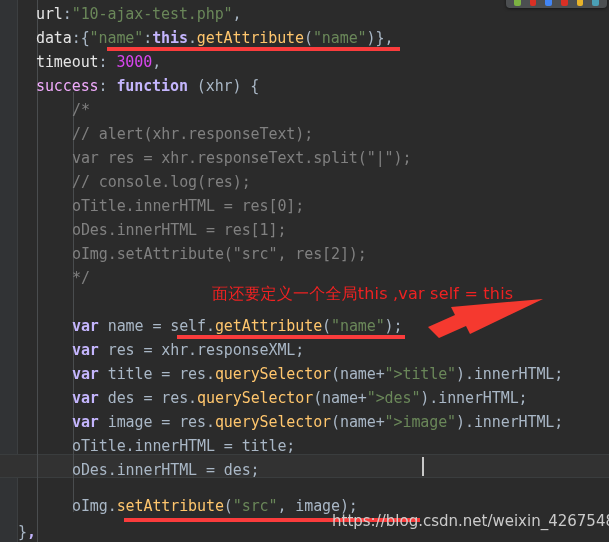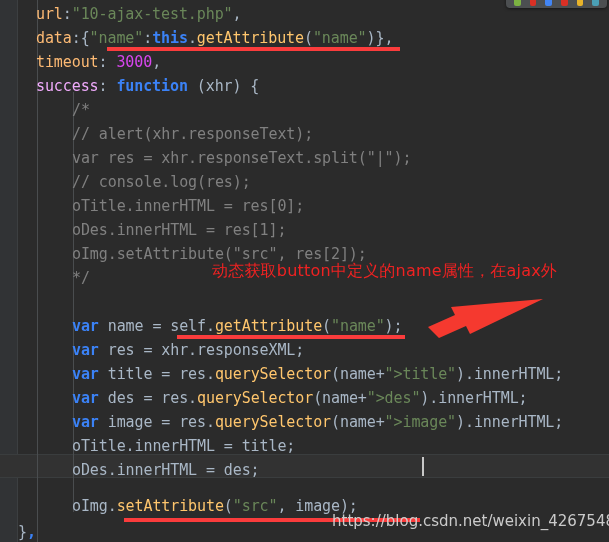--- a/index.html
+++ b/index.html
@@ -41,24 +41,24 @@
   }
   .line {
     position: absolute;
     left: 0;
     height: 24px;
     white-space: pre;
     letter-spacing: -0.1px;
   }
 
   
-  .t-prop    { color: #fdba74; margin-top: 23px; }
+  .t-prop    { color: #e5e5e5; margin-top: 23px; }
   .t-str     { color: #6a8759; }
   .t-num     { color: #d946ef; }
-  .t-kw      { color: #3b82f6; font-weight: bold; }
+  .t-kw      { color: #c4b5fd; font-weight: bold; }
   .t-fnname  { color: #ffc66d; }
   .t-plain   { color: #a9b7c6; }
   .t-comment { color: #808080; }
   .t-succ    { color: #f0abfc; }
 
   
   .line-highlight {
     position: absolute;
     left: 0;
     width: 609px;
@@ -143,21 +143,21 @@
   <div class="code" id="code-layer"><div class="line" style="top: 2px; padding-left: 36px;"><span class="t-prop">url</span><span class="t-plain">:</span><span class="t-str">"10-ajax-test.php"</span><span class="t-plain">,</span></div><div class="line" style="top: 26px; padding-left: 36px;"><span class="t-prop">data</span><span class="t-plain">:{</span><span class="t-str">"name"</span><span class="t-plain">:</span><span class="t-kw">this</span><span class="t-plain">.</span><span class="t-fnname">getAttribute</span><span class="t-plain">(</span><span class="t-str">"name"</span><span class="t-plain">)},</span></div><div class="line" style="top: 50px; padding-left: 36px;"><span class="t-prop">timeout</span><span class="t-plain">: </span><span class="t-num">3000</span><span class="t-plain">,</span></div><div class="line" style="top: 74px; padding-left: 36px;"><span class="t-succ">success</span><span class="t-plain">: </span><span class="t-kw">function</span><span class="t-plain"> (xhr) {</span></div><div class="line" style="top: 98px; padding-left: 72px;"><span class="t-comment">/*</span></div><div class="line" style="top: 122px; padding-left: 72px;"><span class="t-comment">// alert(xhr.responseText);</span></div><div class="line" style="top: 146px; padding-left: 72px;"><span class="t-comment">var res = xhr.responseText.split("|");</span></div><div class="line" style="top: 170px; padding-left: 72px;"><span class="t-comment">// console.log(res);</span></div><div class="line" style="top: 194px; padding-left: 72px;"><span class="t-comment">oTitle.innerHTML = res[0];</span></div><div class="line" style="top: 218px; padding-left: 72px;"><span class="t-comment">oDes.innerHTML = res[1];</span></div><div class="line" style="top: 242px; padding-left: 72px;"><span class="t-comment">oImg.setAttribute("src", res[2]);</span></div><div class="line" style="top: 266px; padding-left: 72px;"><span class="t-comment">*/</span></div><div class="line" style="top: 314px; padding-left: 72px;"><span class="t-kw">var</span><span class="t-plain"> name = self.</span><span class="t-fnname">getAttribute</span><span class="t-plain">(</span><span class="t-str">"name"</span><span class="t-plain">);</span></div><div class="line" style="top: 338px; padding-left: 72px;"><span class="t-kw">var</span><span class="t-plain"> res = xhr.responseXML;</span></div><div class="line" style="top: 362px; padding-left: 72px;"><span class="t-kw">var</span><span class="t-plain"> title = res.</span><span class="t-fnname">querySelector</span><span class="t-plain">(name+</span><span class="t-str">"&gt;title"</span><span class="t-plain">).innerHTML;</span></div><div class="line" style="top: 386px; padding-left: 72px;"><span class="t-kw">var</span><span class="t-plain"> des = res.</span><span class="t-fnname">querySelector</span><span class="t-plain">(name+</span><span class="t-str">"&gt;des"</span><span class="t-plain">).innerHTML;</span></div><div class="line" style="top: 410px; padding-left: 72px;"><span class="t-kw">var</span><span class="t-plain"> image = res.</span><span class="t-fnname">querySelector</span><span class="t-plain">(name+</span><span class="t-str">"&gt;image"</span><span class="t-plain">).innerHTML;</span></div><div class="line" style="top: 434px; padding-left: 72px;"><span class="t-plain">oTitle.innerHTML = title;</span></div><div class="line" style="top: 458px; padding-left: 72px;"><span class="t-plain">oDes.innerHTML = des;</span></div><div class="line" style="top: 494px; padding-left: 72px;"><span class="t-plain">oImg.</span><span class="t-fnname">setAttribute</span><span class="t-plain">(</span><span class="t-str">"src"</span><span class="t-plain">, image);</span></div><div class="line" style="top: 520px; padding-left: 18px;"><span class="t-plain">}</span><span class="t-kw">,</span></div></div>
 
   <div class="caret" id="caret" style="left: 422px; top: 457px;"></div>
 
   <div id="underlines">
       <div class="underline" style="left: 107px; top: 47px; width: 293px; background: rgb(250, 60, 60);"></div>
       <div class="underline" style="left: 177px; top: 335px; width: 228px; background: rgb(250, 60, 60);"></div>
       <div class="underline" style="left: 124px; top: 518px; width: 296px; background: rgb(250, 60, 60);"></div>
     </div>
 
-  <div class="annot-text" style="left:212px; top:259px;">动态获取button中定义的name属性，在ajax外</div>
+  <div class="annot-text" style="left:212px; top:282px;">面还要定义一个全局this ,var self = this</div>
 
   <div class="arrow-wrap" style="left:415px; top:298px; width:130px; height:42px;">
     <svg width="130" height="42" viewBox="0 0 130 42">
       <path d="M 13 29 L 40 17 L 36 9 L 128 1 L 55 36 L 51 28 L 24 40 Z" fill="#f5392f"></path>
     </svg>
   </div>
 
   <div class="toolbar" id="toolbar" style="left:506px; top:-8px; width:101px; height:16px;">
       <span class="tb-icon" style="background: rgb(124, 179, 66);"></span>
       <span class="tb-icon" style="background: rgb(217, 48, 37);"></span>

